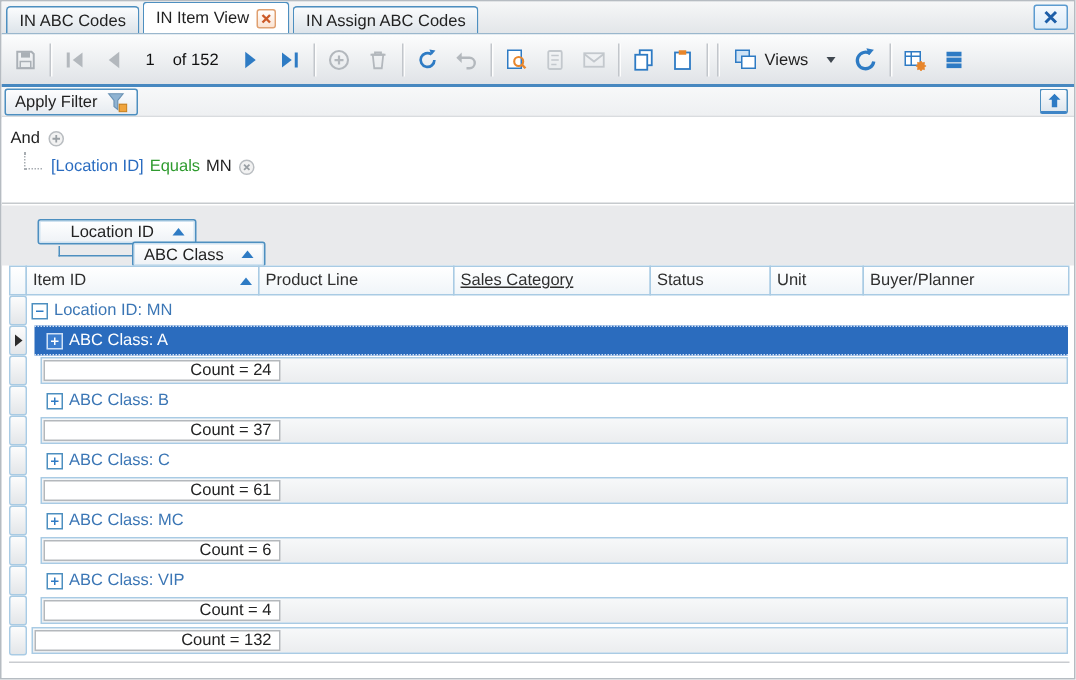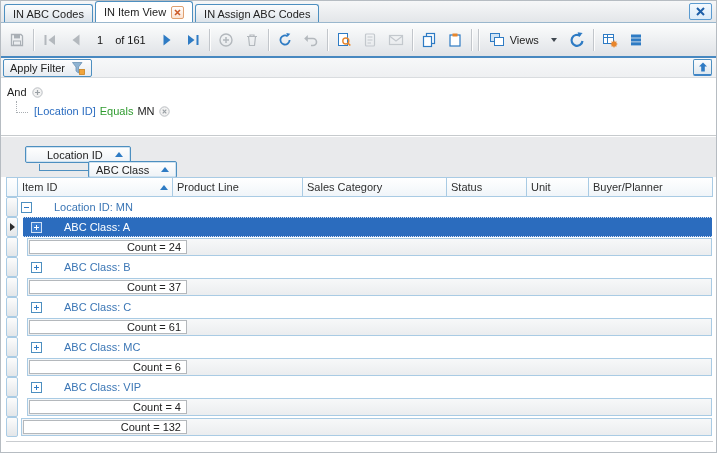--- a/index.html
+++ b/index.html
@@ -71,21 +71,21 @@
   .hcell:first-child { margin-left:0; }
   .hcell .sortup { margin-left:auto; }
   .grid-row { display:flex; height:20px; }
   .gutter-cell { width:12px; height:20px; border:1px solid #a9cbe4; border-radius:2px;
     background:linear-gradient(#fcfcfc,#e3e6e9); display:flex; align-items:center; justify-content:center; }
   .row-body { position:relative; flex:1; height:20px; }
   .rowsel { width:0; height:0; border-left:5px solid #2c2c2c; border-top:4px solid transparent; border-bottom:4px solid transparent; }
   .sel-bg { position:absolute; left:5px; right:1px; top:0; bottom:0; background:#2b6cbe;
     border-top:1px dotted #cfe0f5; border-bottom:1px dotted #cfe0f5; }
   .group-inner { position:absolute; top:0; bottom:0; left:0; right:0; display:flex; align-items:center; }
-  .group-label { color:#3b76b5; margin-left:22px; white-space:nowrap; }
+  .group-label { color:#3b76b5; margin-left:4px; white-space:nowrap; }
   .selected .group-label { color:#fff; }
   .lvl1 .ec { margin-left:3px; }
   .lvl2 .ec { margin-left:13px; }
   .ec { position:relative; width:11px; height:11px; border:1px solid #4d8fc0; background:#fff; color:#2e7bc4; flex:0 0 auto; }
   .ec i { position:absolute; background:currentColor; }
   .ec i.h { left:2px; right:2px; top:4px; height:1px; }
   .ec i.v { top:2px; bottom:2px; left:4px; width:1px; }
   .ec.sel { border-color:#cfe0f5; background:#3c7ecf; color:#fff; }
   .sum-box { position:absolute; top:1px; height:18px; right:1px;
     border:1px solid #a9cbe4; background:linear-gradient(#f7f8f9,#ebedef); }
@@ -151,21 +151,21 @@
         </span>
       </div>
     <div class="tbtn">
         <span>
       <svg width="16" height="16" viewBox="0 0 16 16">
             <path d="M11.5 2.5L4.5 8l7 5.5z" fill="#b3b8bd"></path>
           </svg>
         </span>
       </div>
     <span class="rec-cur">1</span>
-    <span class="rec-of">of 161</span>
+    <span class="rec-of">of 152</span>
     <div class="tbtn">
         <span>
       <svg width="16" height="16" viewBox="0 0 16 16">
             <path d="M4.5 2.5L11.5 8l-7 5.5z" fill="#2e7bc4"></path>
           </svg>
         </span>
       </div>
     <div class="tbtn">
         <span>
       <svg width="16" height="16" viewBox="0 0 16 16">
@@ -352,21 +352,21 @@
   <div class="grid">
     <div class="grid-header" id="grid-header">
         <div class="hcell" style="width: 12px; padding: 0px;"></div>
         <div class="hcell" style="width: 156px;">
           <div style="display: inline;">Item ID</div>
           <div class="sortup"></div>
         </div>
         <div class="hcell" style="width: 131px;">
           <div style="display: inline;">Product Line</div>
         </div>
-        <div class="hcell" style="width: 145px;">
+        <div class="hcell" style="width: 132px; text-decoration: underline;">
           <div style="display: inline;">Sales Category</div>
         </div>
         <div class="hcell" style="width: 81px;">
           <div style="display: inline;">Status</div>
         </div>
         <div class="hcell" style="width: 63px;">
           <div style="display: inline;">Unit</div>
         </div>
         <div class="hcell" style="width: 105px; flex: 1 1 0%;">
           <div style="display: inline;">Buyer/Planner</div>

